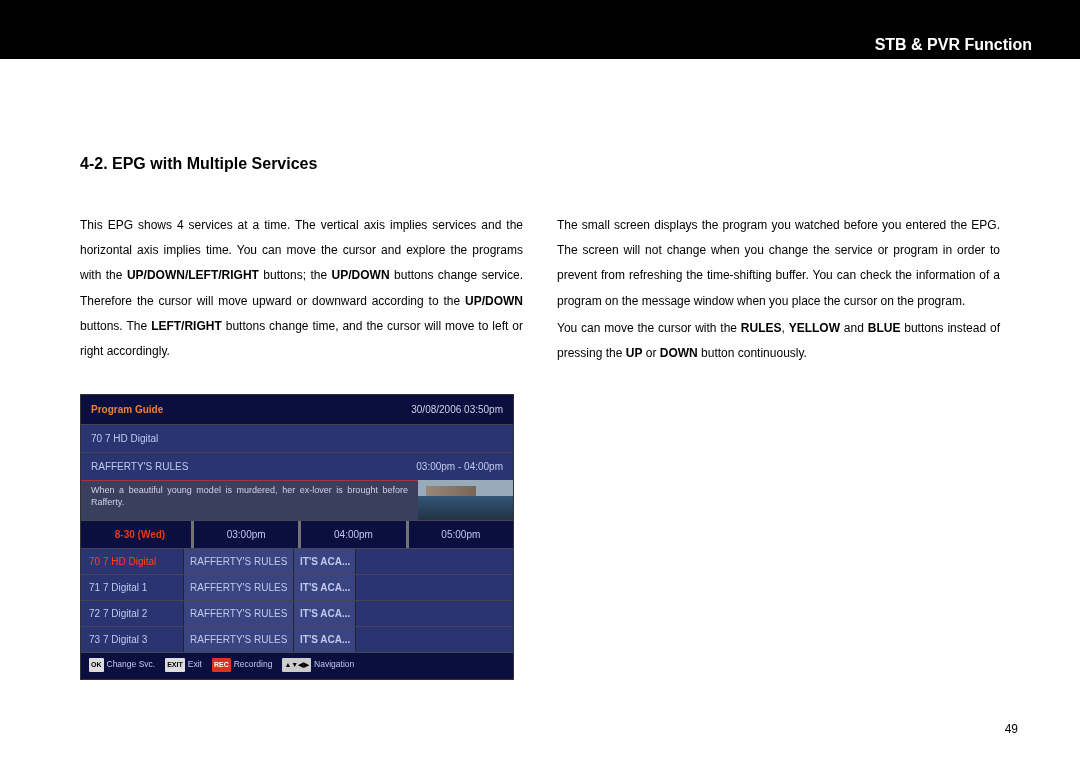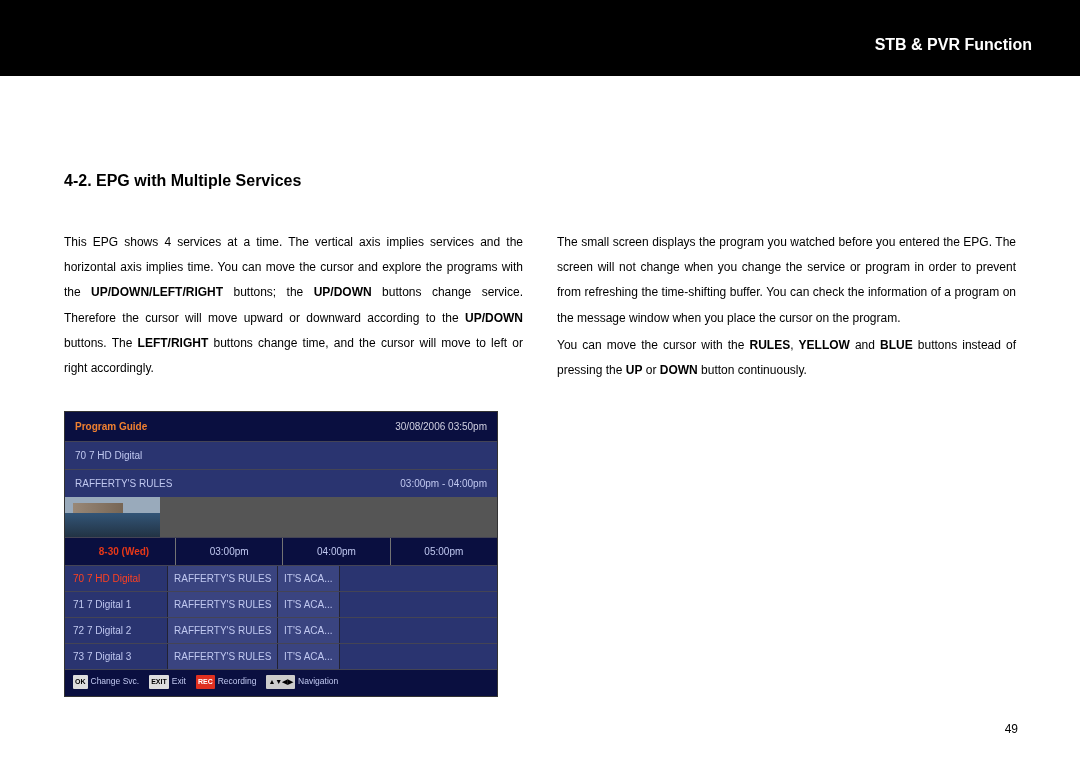--- a/index.html
+++ b/index.html
@@ -6,34 +6,34 @@
     margin: 0;
     padding: 0;
     font-family: Verdana, Arial, sans-serif;
     background: #fff;
     width: 1080px;
     height: 760px;
     position: relative;
   }
   .header-bar {
     background: #000;
-    height: 76px;
+    height: 59px;
     width: 100%;
     position: relative;
   }
   .header-title {
     position: absolute;
     right: 48px;
     top: 36px;
     color: #fff;
     font-weight: bold;
     font-size: 16px;
   }
   .content {
-    padding: 0 64px;
+    padding: 0 80px;
     margin-top: 37px;
   }
   .section-title {
     font-weight: bold;
     font-size: 16px;
     margin-top: 96px;
     margin-bottom: 28px;
   }
   .columns {
     display: flex;
@@ -111,21 +111,21 @@
   }
   .epg-grid-head {
     display: flex;
     background: #0a0f40;
     color: #c0c8f0;
     border-top: 1px solid #445;
   }
   .epg-grid-head .gh {
     padding: 3px 0;
     text-align: center;
-    border-left: 1px solid #737373;
+    border-left: 3px solid #737373;
   }
   .gh-date { width: 102px; color:#e83818; font-weight:bold; text-align:left; padding-left:8px !important; border-left:none !important;}
   .gh-time { flex: 1; }
   .epg-row {
     display: flex;
     background: #2a3470;
     border-top: 1px solid #445;
   }
   .epg-row.selected .svc { color: #ff4020; }
   .epg-row .svc {
@@ -135,21 +135,21 @@
   }
   .epg-row .cell {
     flex: 1;
     padding: 2px 6px;
     color: #c0c8f0;
     background: #3a4480;
     border-left: 1px solid #223;
     white-space: nowrap;
     overflow: hidden;
   }
-  .epg-row .cell.narrow { flex: 0.5; }
+  .epg-row .cell.narrow { flex: 0.5; font-weight: bold; }
   .epg-row .cell.wide { flex: 1.5; background: #2a3470; }
   .epg-footer {
     background: #0a0f40;
     border-top: 1px solid #445;
     padding: 3px 8px;
     color: #c0c8f0;
     font-size: 8.5px;
   }
   .epg-foot-row {
     display: flex;
@@ -195,20 +195,21 @@
         <div class="epg-top">
           <span class="epg-title">Program Guide</span>
           <span class="epg-date">30/08/2006   03:50pm</span>
         </div>
         <div class="epg-service-row">70  7 HD Digital</div>
         <div class="epg-prog-row">
           <span class="epg-prog-name">RAFFERTY'S RULES</span>
           <span class="epg-prog-time">03:00pm - 04:00pm</span>
         </div>
         <div class="epg-preview">
+          <div class="epg-desc">When a beautiful young model is murdered, her ex-lover is brought before Rafferty.</div>
           <div class="epg-thumb"></div>
         </div>
         <div class="epg-grid-head">
           <div class="gh gh-date">8-30 (Wed)</div>
           <div class="gh gh-time">03:00pm</div>
           <div class="gh gh-time">04:00pm</div>
           <div class="gh gh-time">05:00pm</div>
         </div>
         <div class="epg-row selected">
           <div class="svc">70 7 HD Digital</div>

